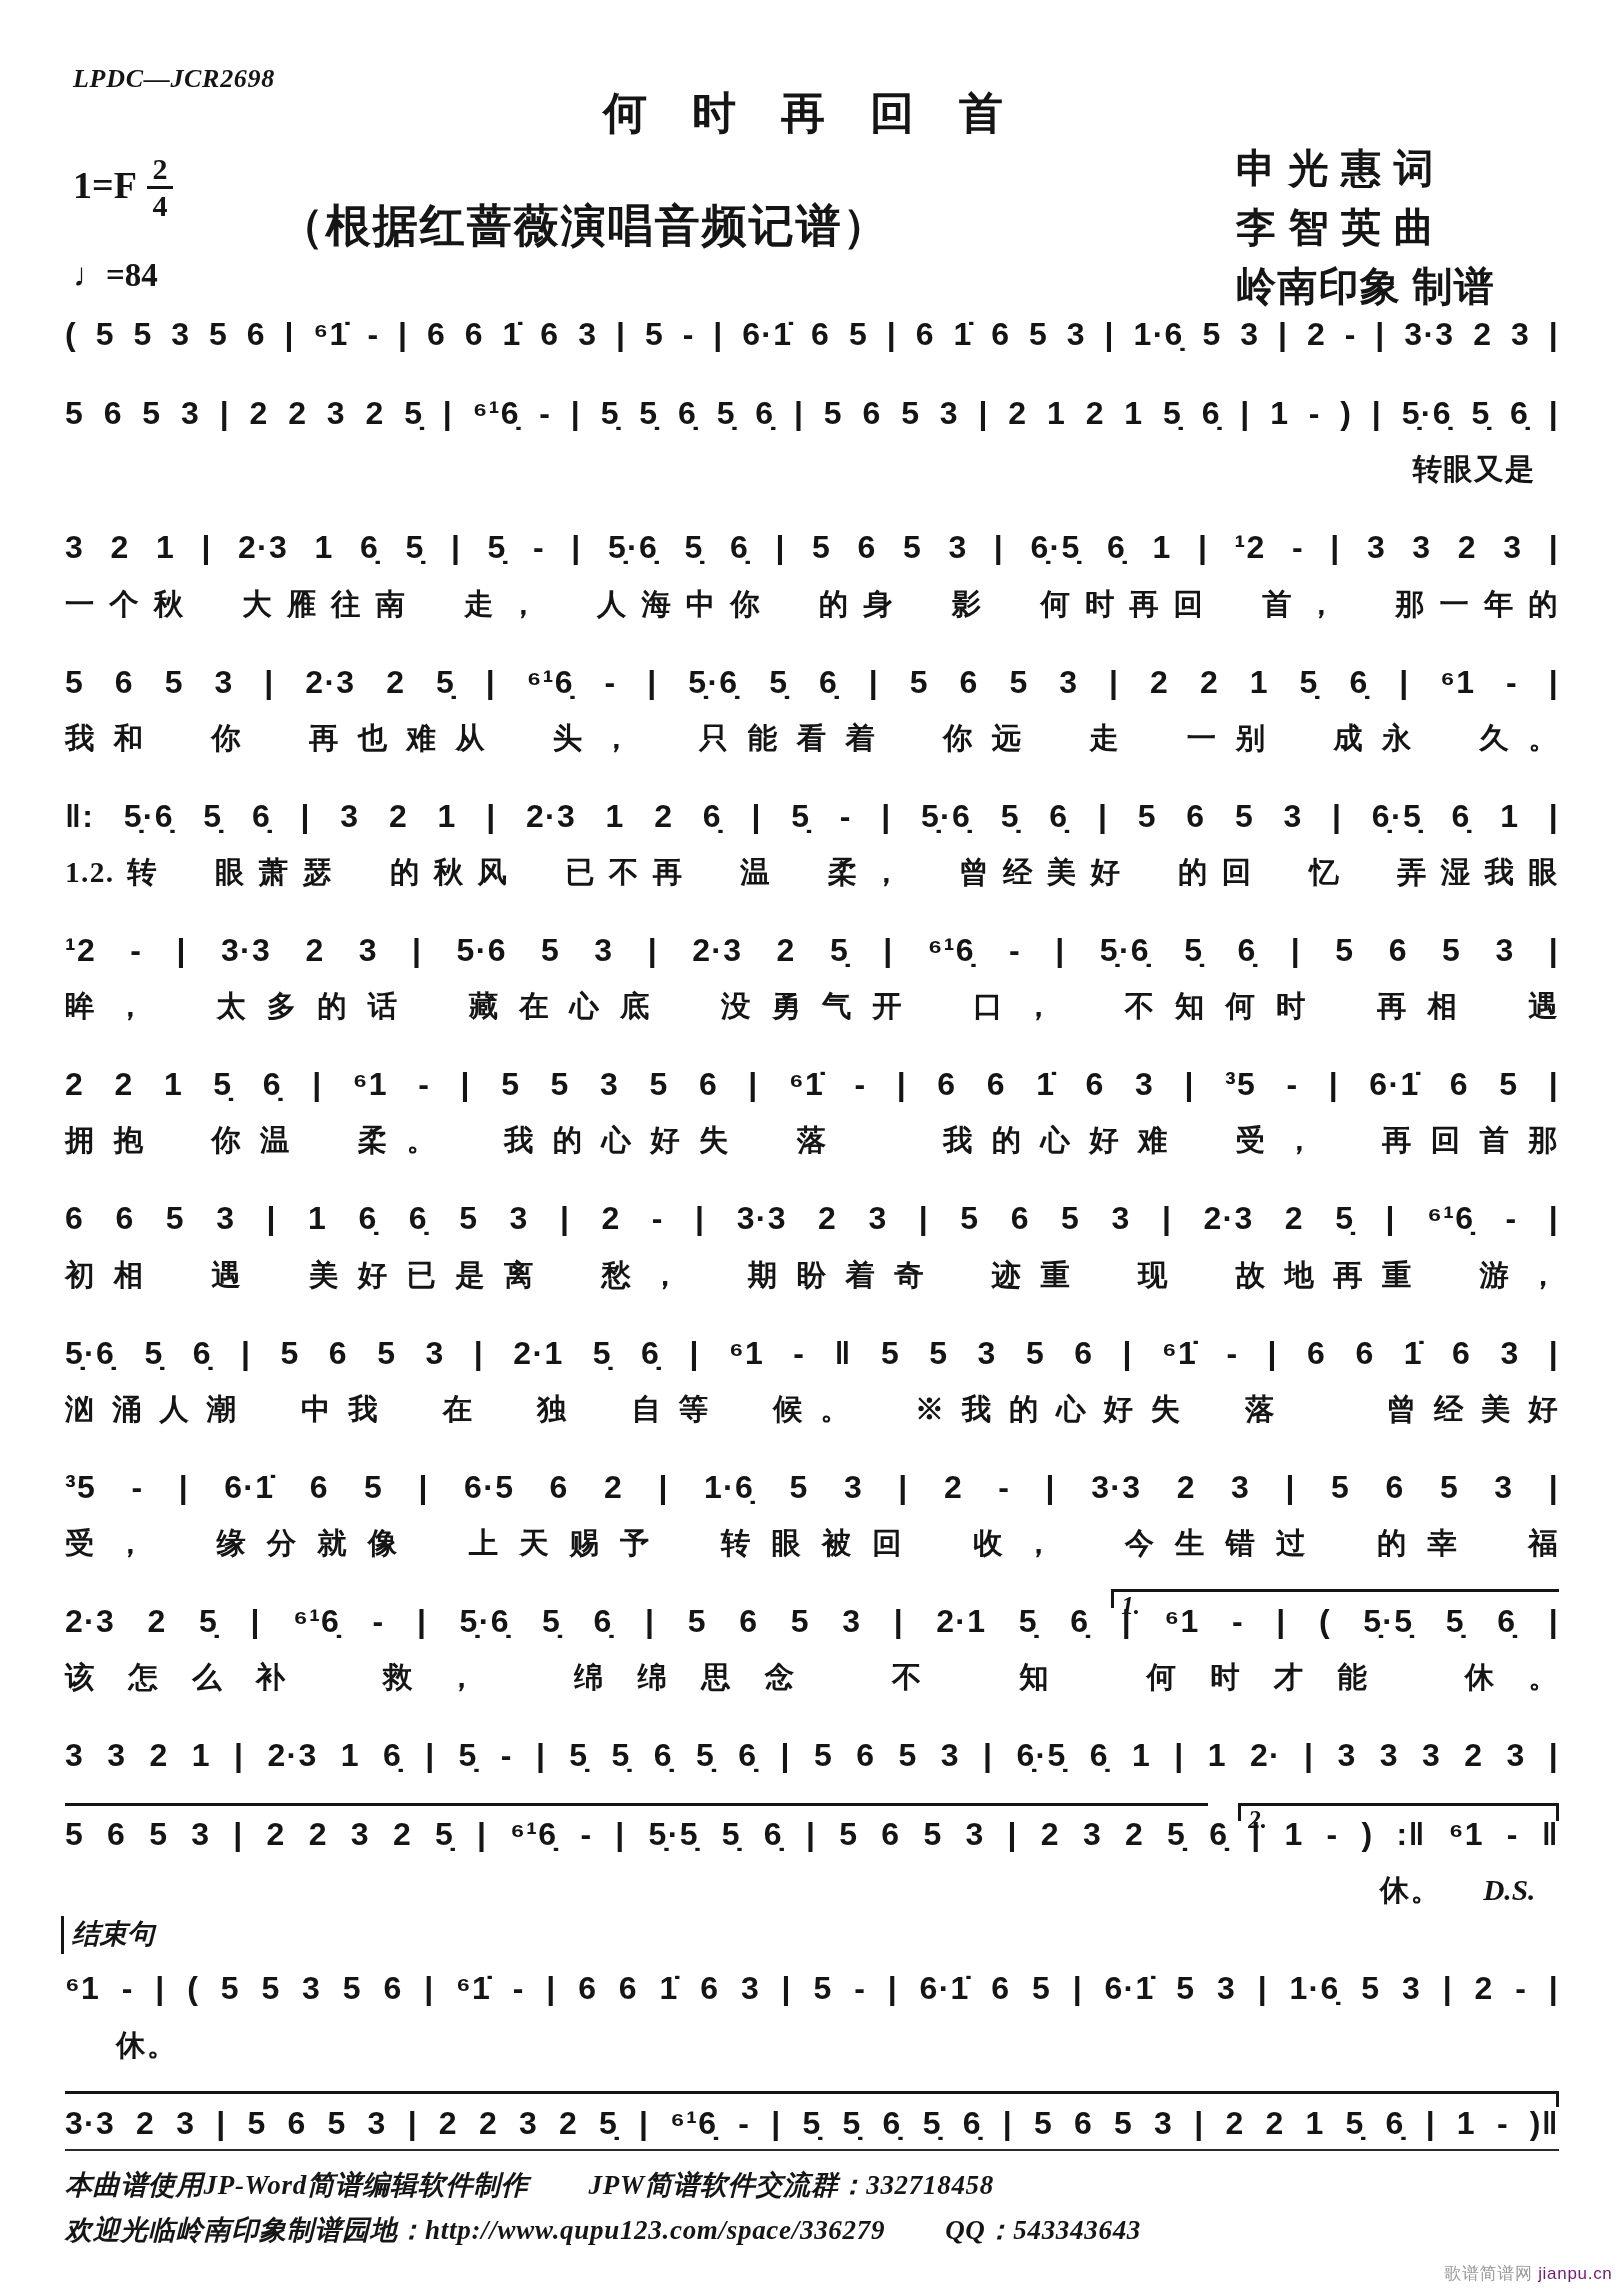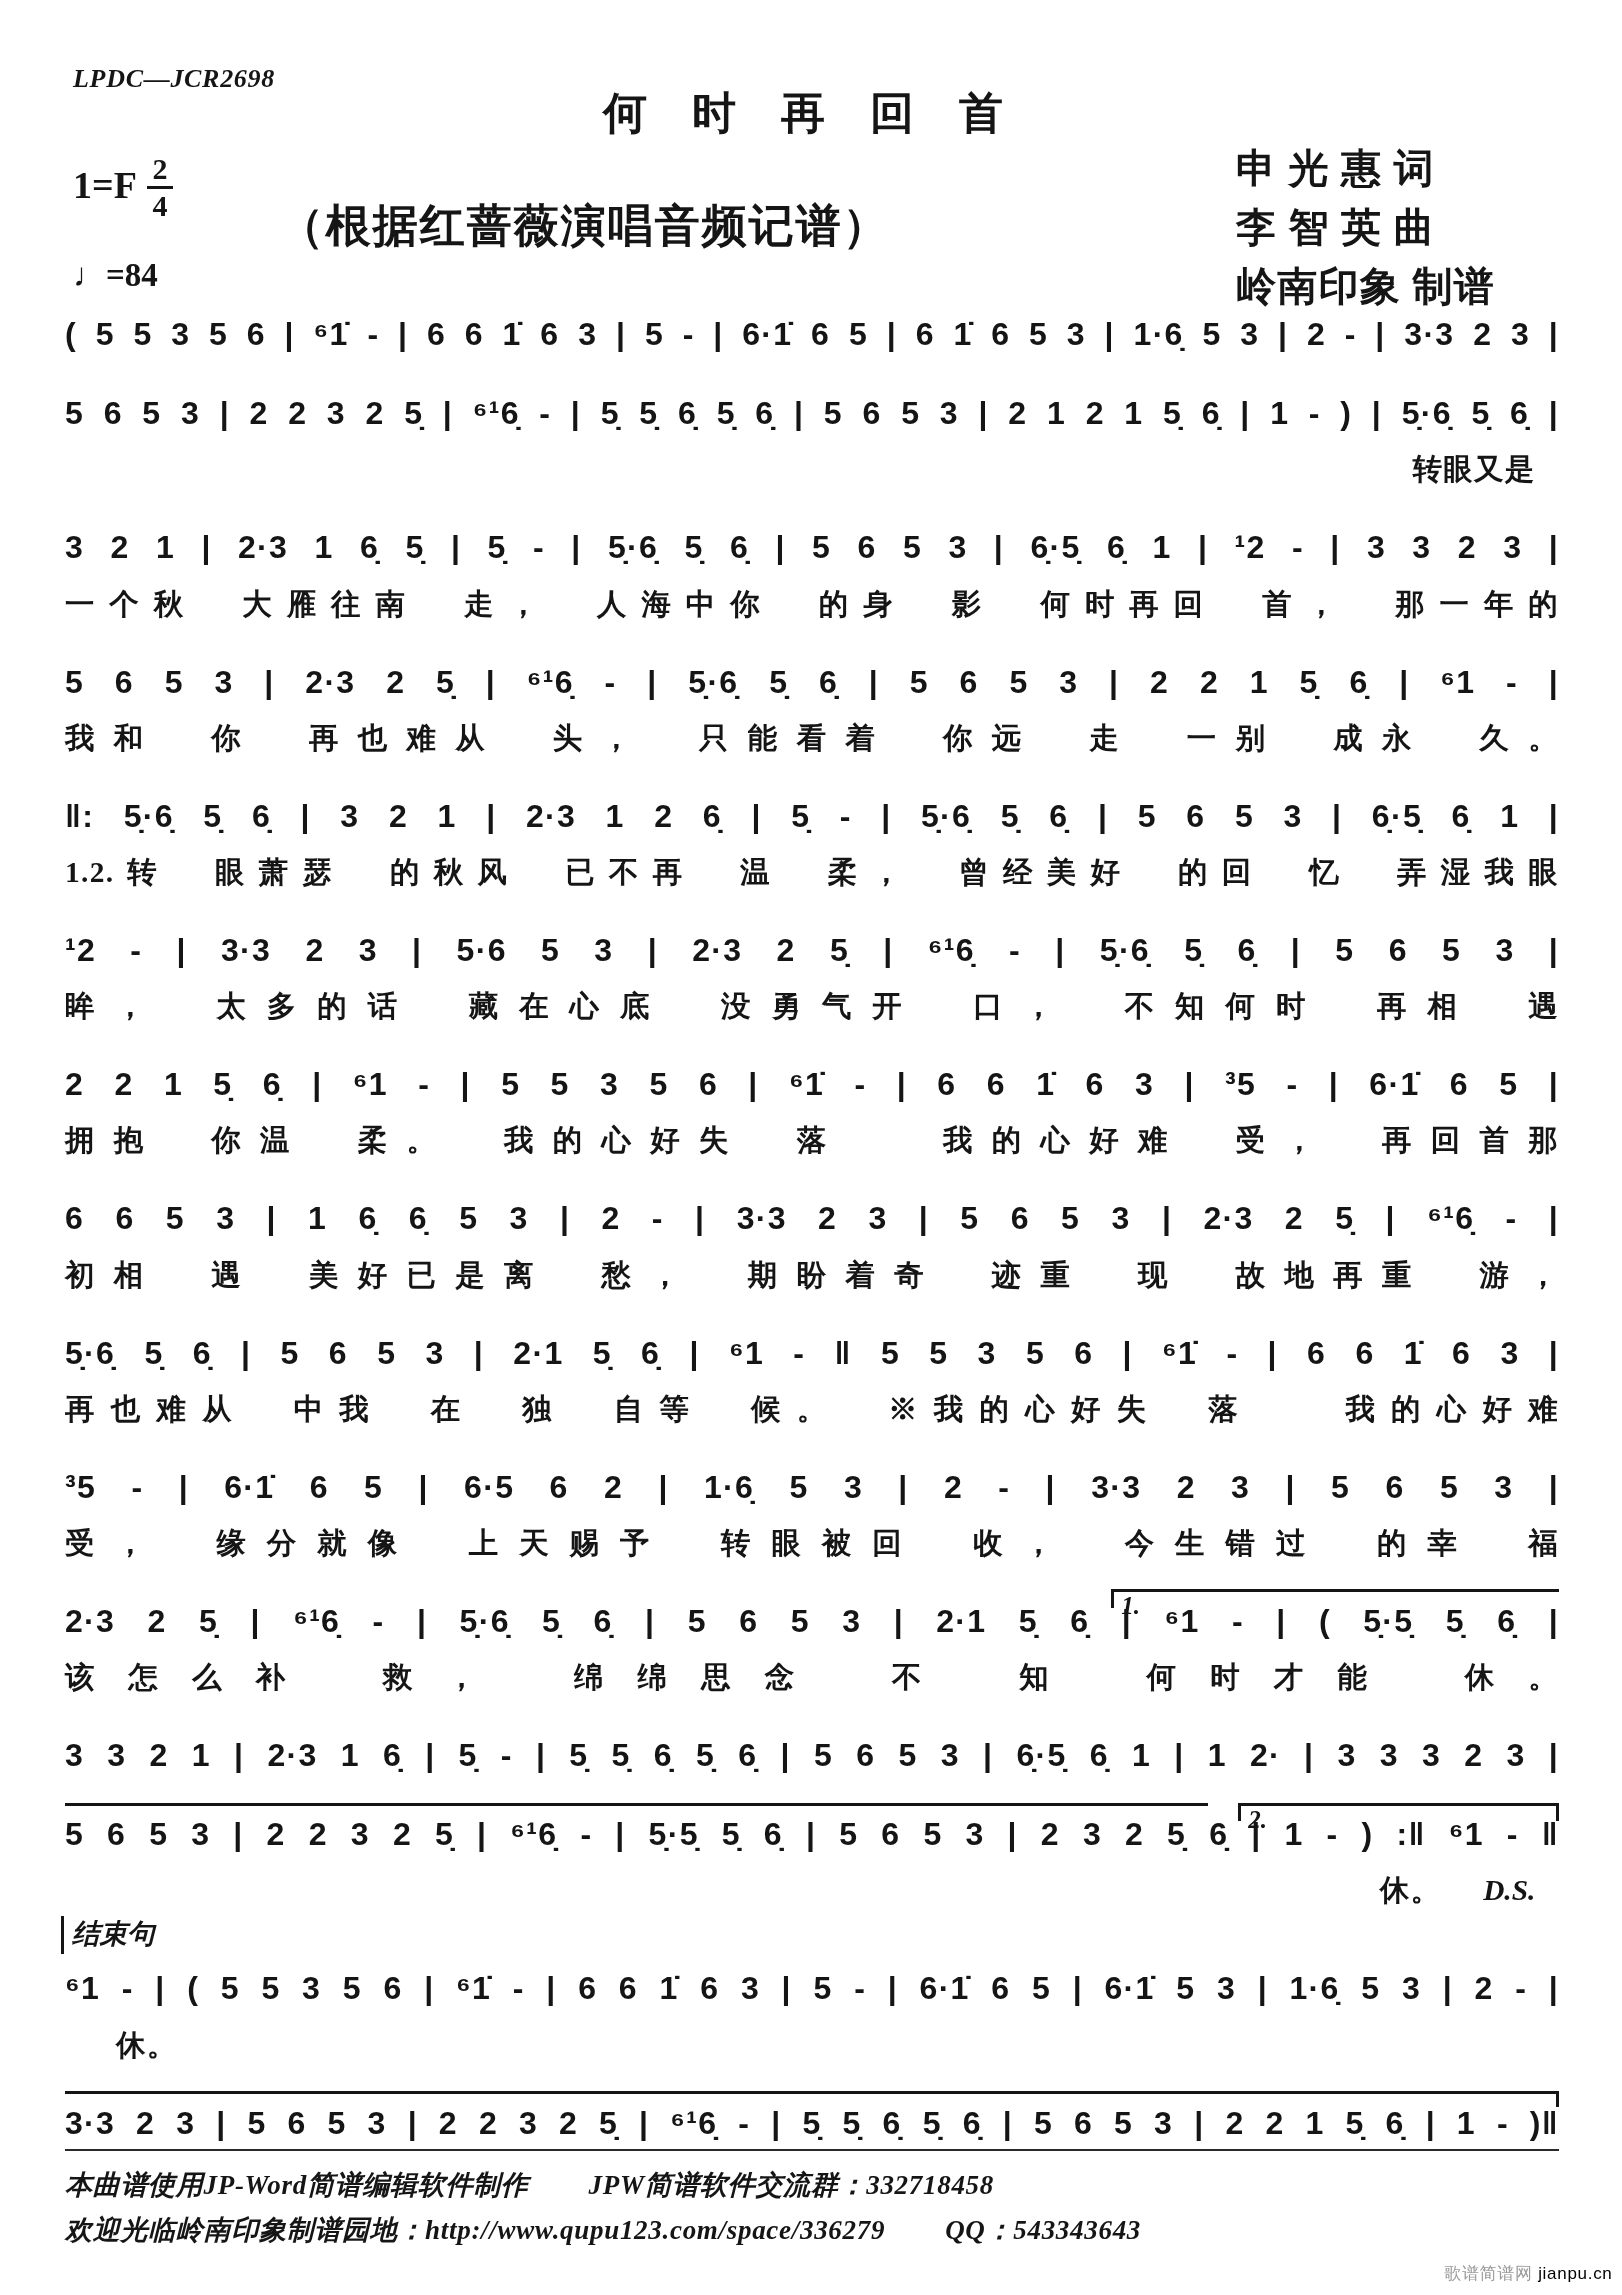--- a/index.html
+++ b/index.html
@@ -72,21 +72,21 @@
     position:absolute;left:65px;right:64px;bottom:38px;
     border-top:2px solid #2a2a2a;padding-top:15.7px;
     font:italic bold 27px "Liberation Serif", serif;letter-spacing:0.7px;
   }
   .footer .row{margin-bottom:9.2px;white-space:nowrap;}
   .footer .gap{display:inline-block;width:60px;}
   .watermark{
     position:absolute;right:10.5px;bottom:10.5px;
     font:17px "Liberation Sans", sans-serif;color:#9a9a9a;letter-spacing:0.7px;
   }
-  .watermark .wm-domain{color:#000000;}
+  .watermark .wm-domain{color:#701a75;}
 </style>
 </head>
 <body>
 
 <div class="page">
 
   <div class="catalog">LPDC—JCR2698</div>
 
   <div class="title">何 时 再 回 首</div>
 
@@ -131,21 +131,21 @@
       <div class="system">
         <div class="notes">2 2 1 5̣ 6̣ | ⁶1 - | 5 5 3 5 6 | ⁶1̇ - | 6 6 1̇ 6 3 | ³5 - | 6·1̇ 6 5 |</div>
         <div class="lyrics"><span>拥抱　你温　柔。　我的心好失　落　　我的心好难　受，　再回首那</span></div>
       </div>
       <div class="system">
         <div class="notes">6 6 5 3 | 1 6̣ 6̣ 5 3 | 2 - | 3·3 2 3 | 5 6 5 3 | 2·3 2 5̣ | ⁶¹6̣ - |</div>
         <div class="lyrics"><span>初相　遇　美好已是离　愁，　期盼着奇　迹重　现　故地再重　游，</span></div>
       </div>
       <div class="system">
         <div class="notes">5̣·6̣ 5̣ 6̣ | 5 6 5 3 | 2·1 5̣ 6̣ | ⁶1 - ‖ 5 5 3 5 6 | ⁶1̇ - | 6 6 1̇ 6 3 |</div>
-        <div class="lyrics"><span>再也难从　中我　在　独　自等　候。　※我的心好失　落　　我的心好难</span></div>
+        <div class="lyrics"><span>汹涌人潮　中我　在　独　自等　候。　※我的心好失　落　　曾经美好</span></div>
       </div>
       <div class="system">
         <div class="notes">³5 - | 6·1̇ 6 5 | 6·5 6 2 | 1·6̣ 5 3 | 2 - | 3·3 2 3 | 5 6 5 3 |</div>
         <div class="lyrics"><span>受，　缘分就像　上天赐予　转眼被回　收，　今生错过　的幸　福</span></div>
       </div>
       <div class="system">
         <div class="volta volta1">
           <span class="vlabel">1.</span>
         </div>
         <div class="notes">2·3 2 5̣ | ⁶¹6̣ - | 5̣·6̣ 5̣ 6̣ | 5 6 5 3 | 2·1 5̣ 6̣ | ⁶1 - | ( 5̣·5̣ 5̣ 6̣ |</div>

